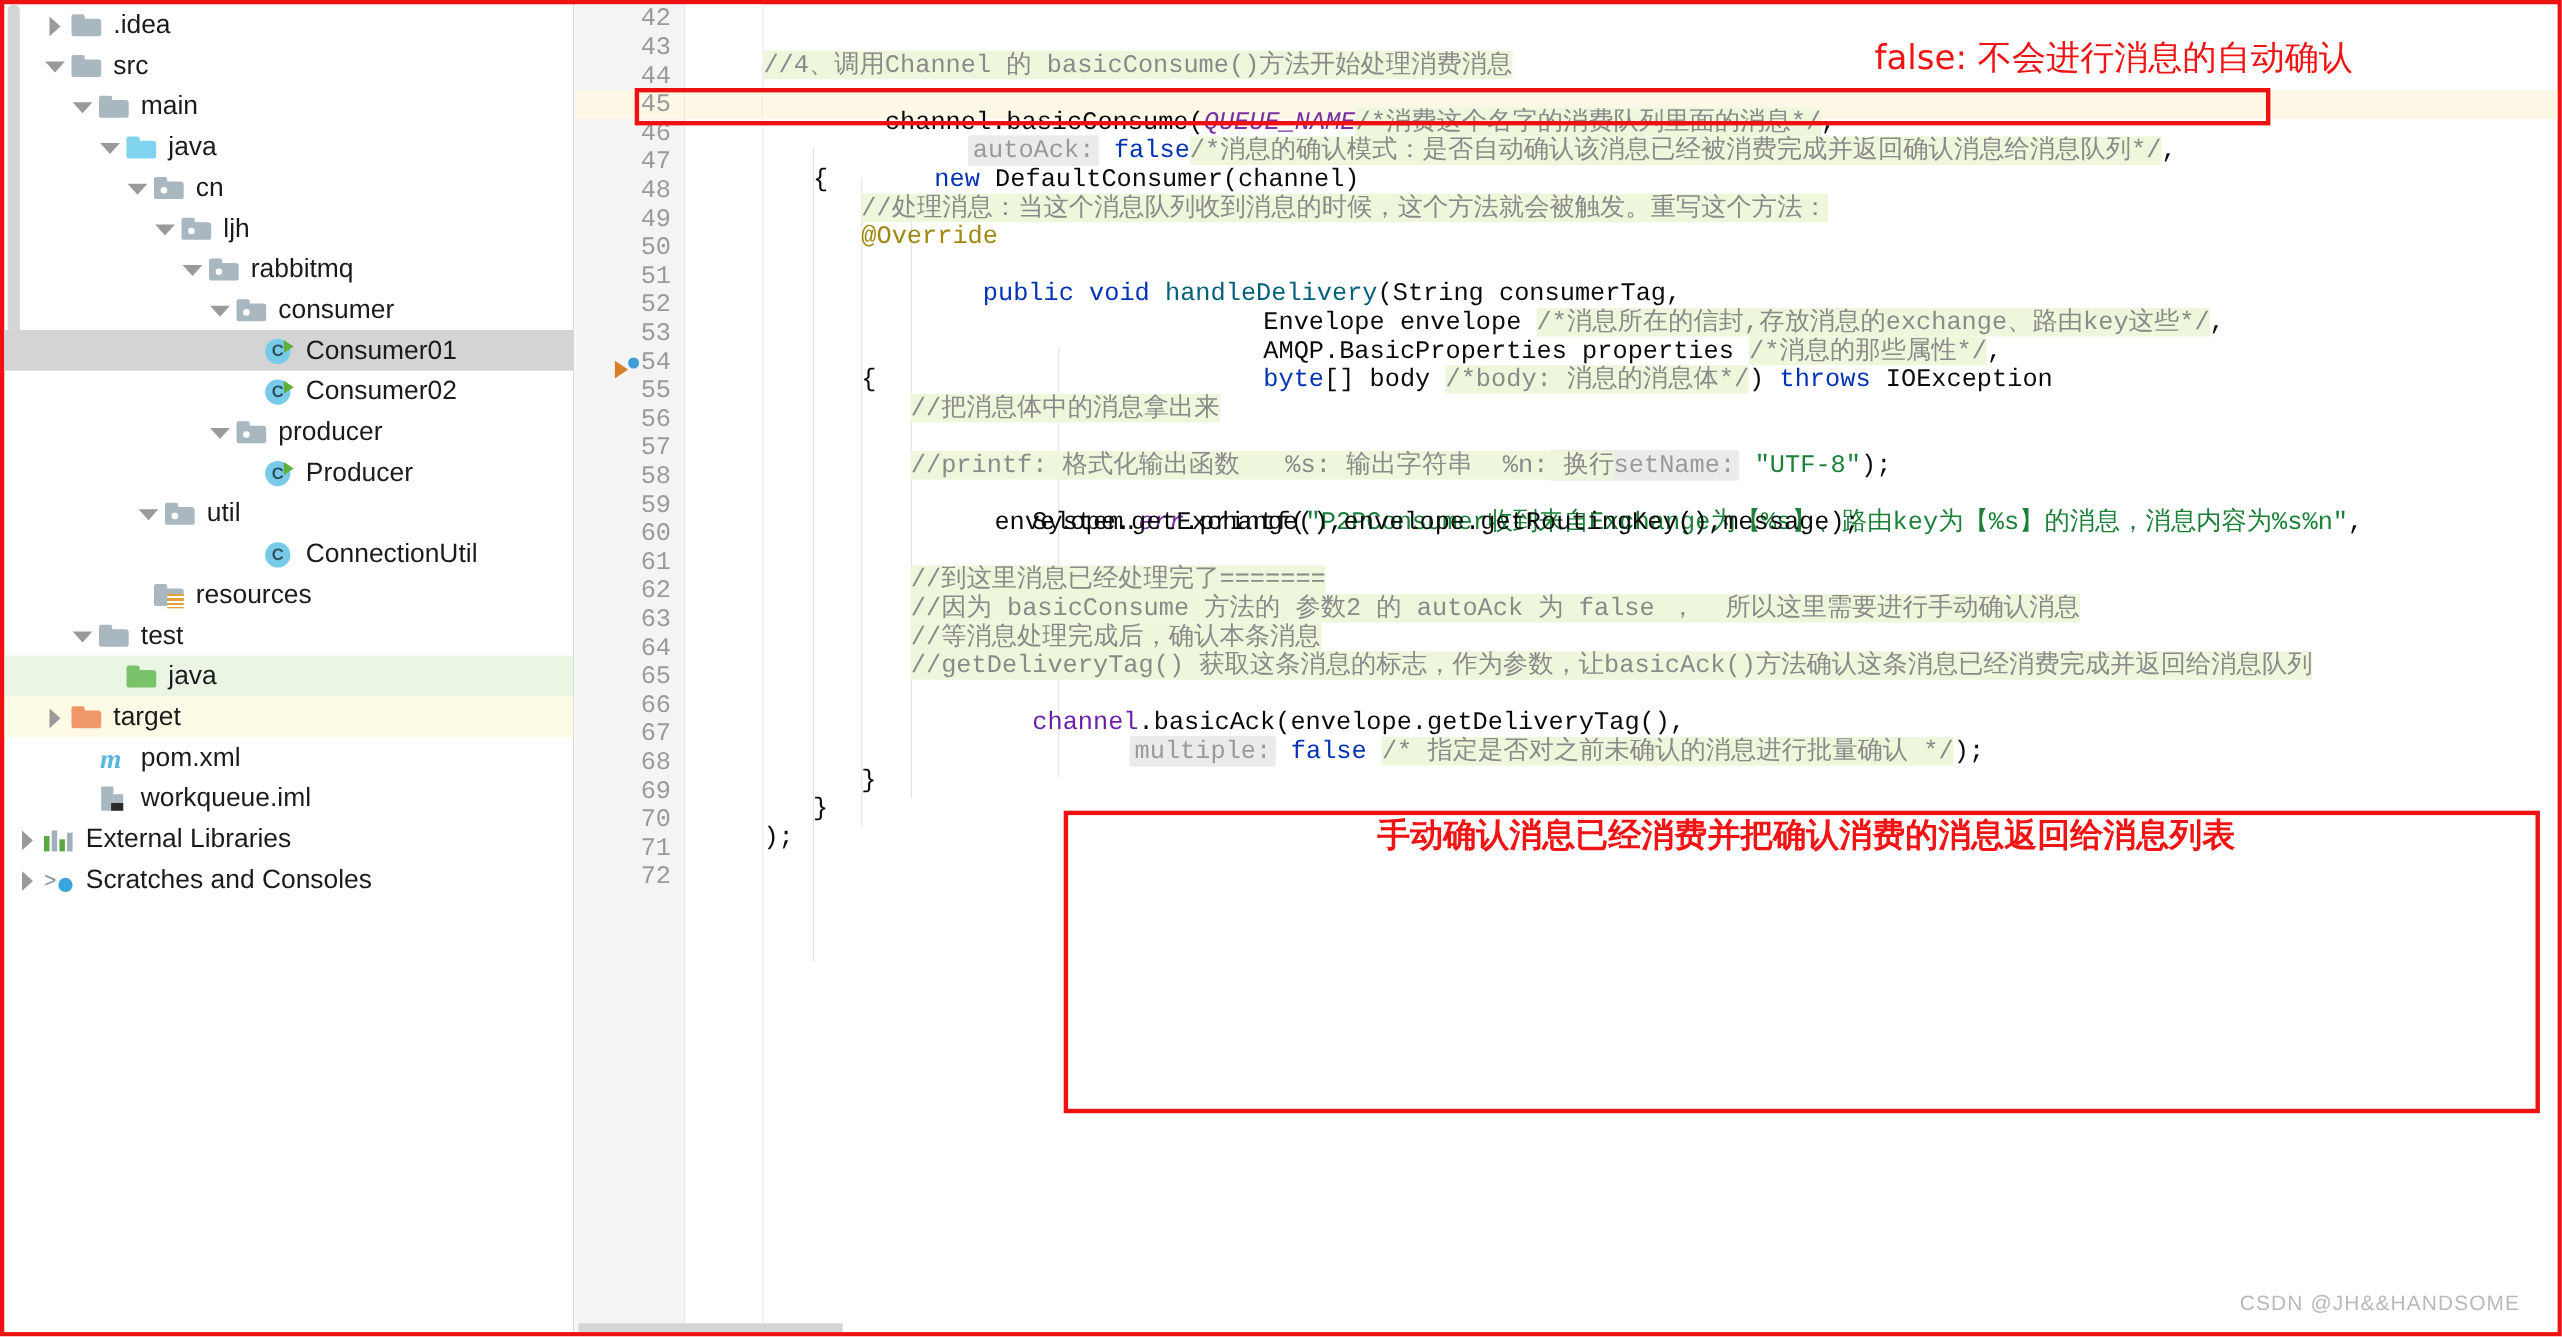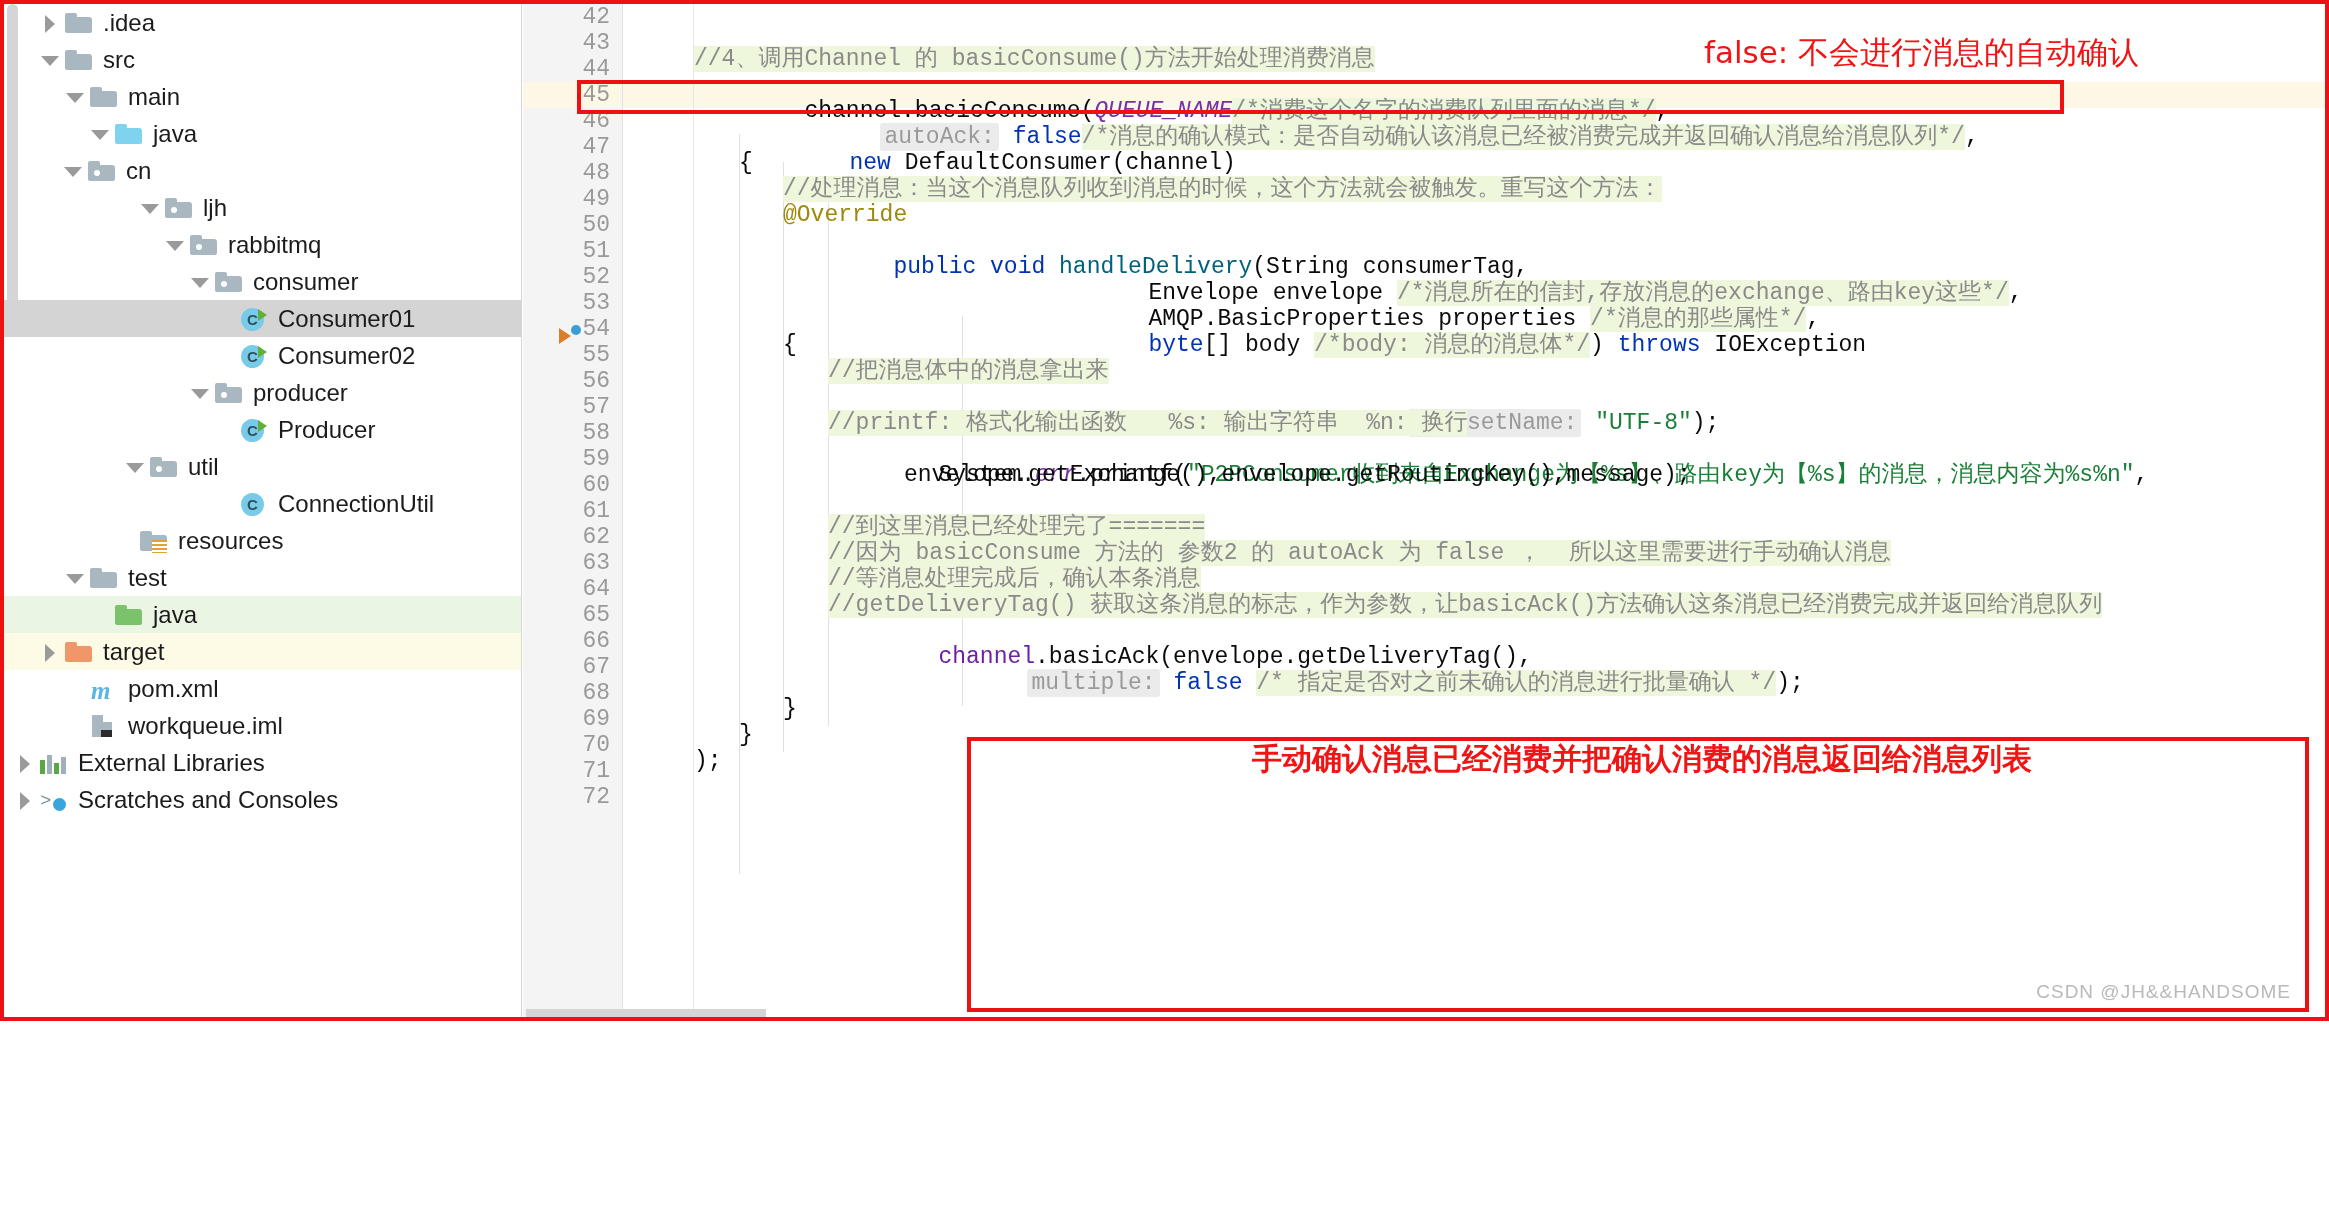--- a/index.html
+++ b/index.html
@@ -3,21 +3,21 @@
 <meta charset="utf-8">
 <style>
   * { box-sizing: border-box; }
   html, body {
     margin: 0; padding: 0;
     background: #ffffff;
     font-family: "Liberation Sans", "DejaVu Sans", sans-serif;
   }
   #screen {
     position: relative;
-    width: 2329px; height: 1021px;
+    width: 2329px; height: 1215px;
     background: #ffffff;
     overflow: hidden;
     border: 4px solid #ee1111;
     text-decoration: underline;
   }
 
   
   #sidebar {
     position: absolute; left: 0; top: 0;
     width: 518px; height: 100%;
@@ -247,21 +247,21 @@
         <div class="tree-row" style="padding-left: 83px;">
           <div class="arrow down"></div>
           <div class="ico">
             <div class="folder f-blue">
               <div class="tab"></div>
               <div class="body"></div>
             </div>
           </div>
           <span class="lbl">java</span>
         </div>
-        <div class="tree-row" style="padding-left: 56px;">
+        <div class="tree-row" style="padding-left: 108px;">
           <div class="arrow down"></div>
           <div class="ico">
             <div class="folder f-gray f-dot">
               <div class="tab"></div>
               <div class="body"></div>
             </div>
           </div>
           <span class="lbl">cn</span>
         </div>
         <div class="tree-row" style="padding-left: 133px;">

